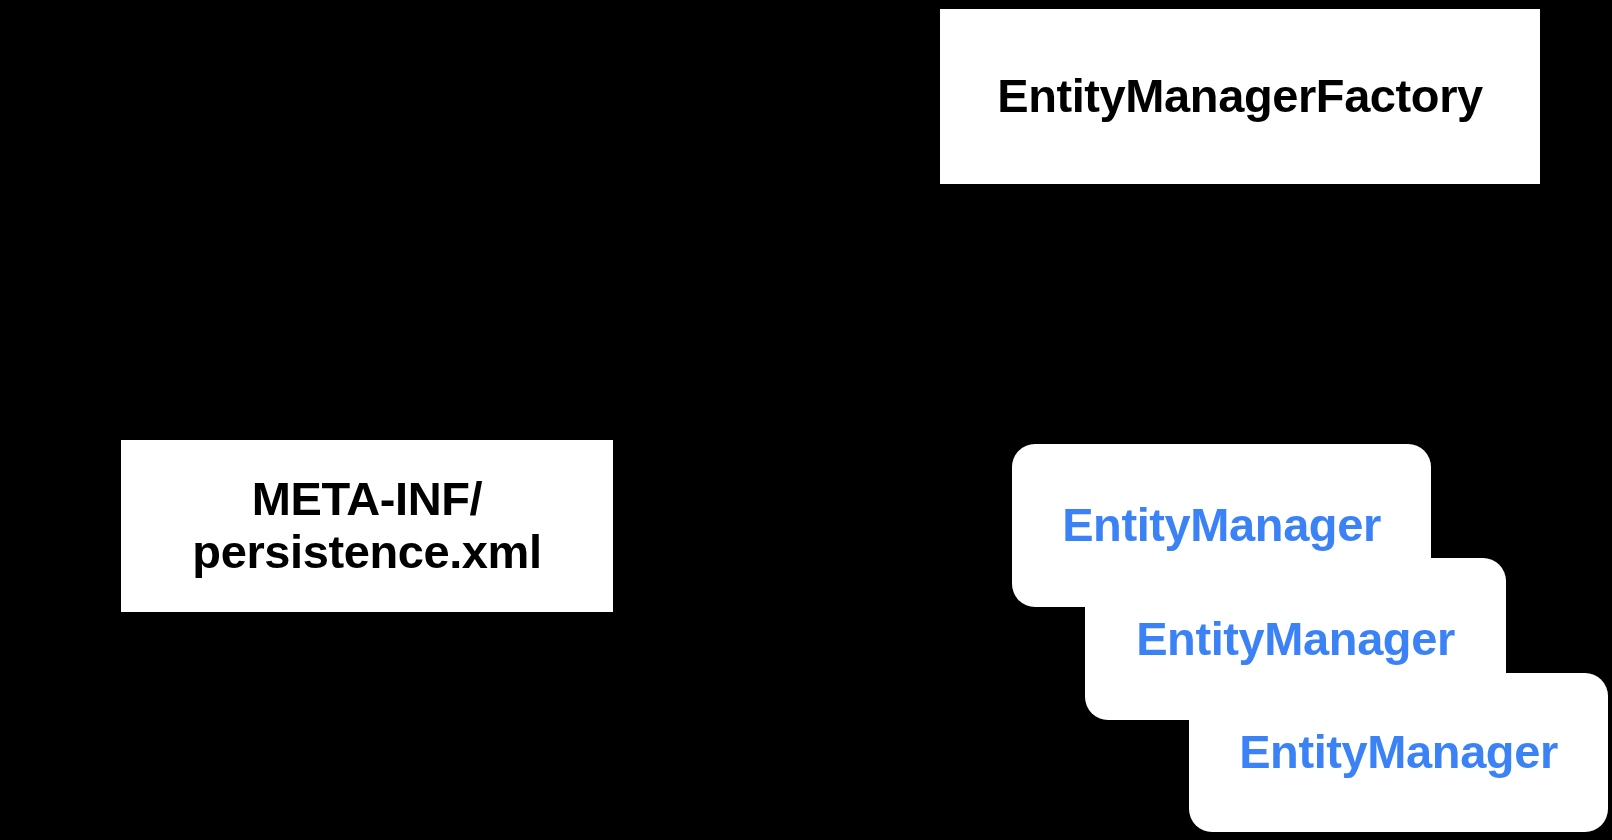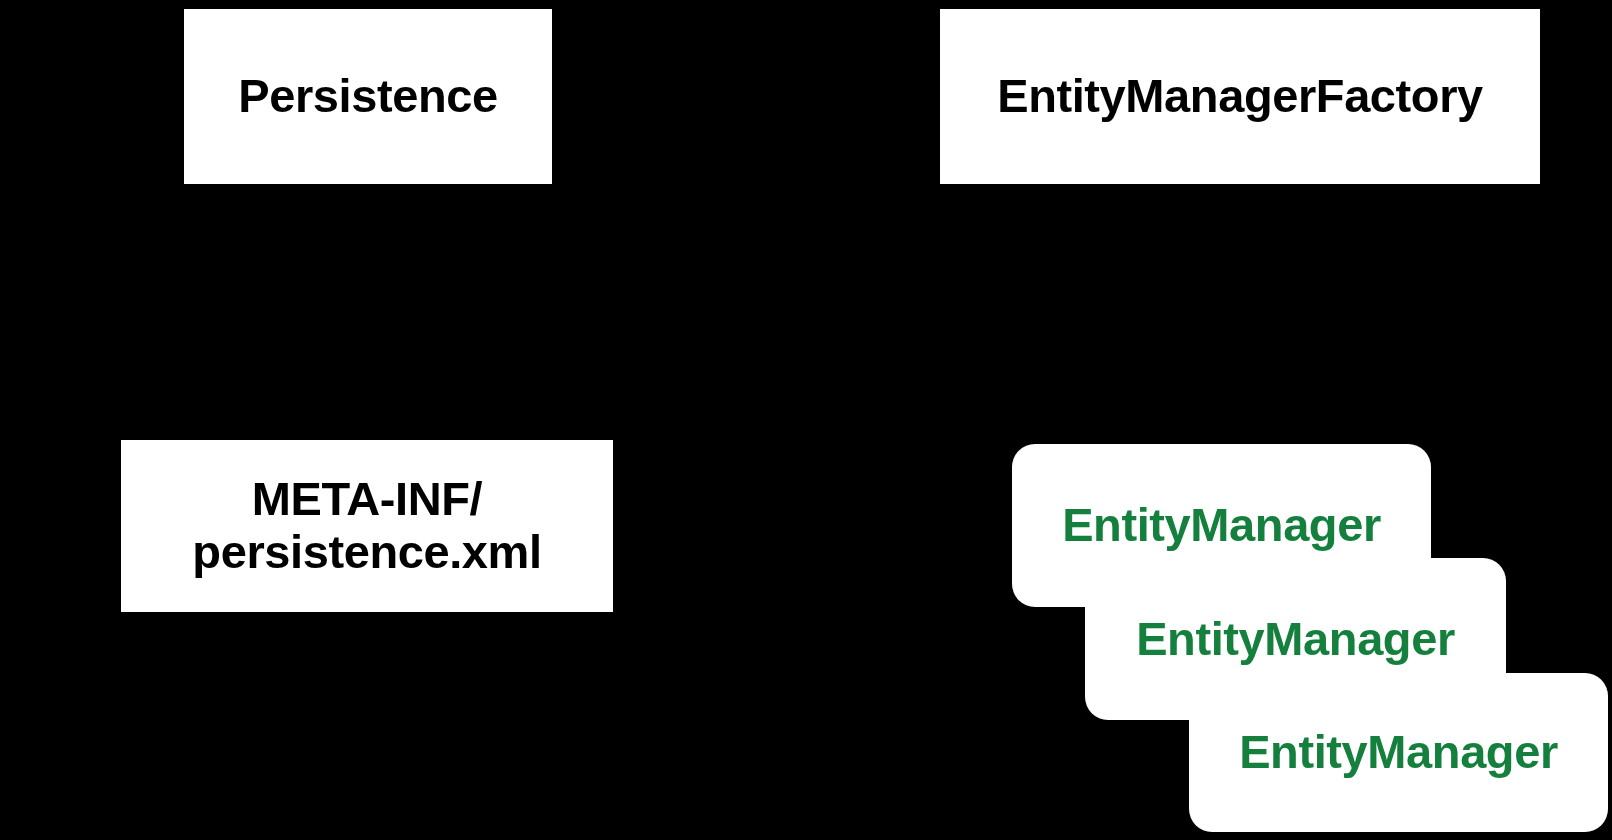--- a/index.html
+++ b/index.html
@@ -56,21 +56,21 @@
     top: 440px;
     width: 492px;
     height: 172px;
   }
   #node-persistence-xml .label { font-size: 47px; }
 
   
   .em-card {
     position: absolute;
     background: #ffffff;
-    color: #15803d;
+    color: #3b82f6;
     border-radius: 23px;
     box-sizing: border-box;
     display: flex;
     align-items: center;
     justify-content: center;
   }
   .em-card .label {
     font-size: 47px;
     font-weight: bold;
     letter-spacing: -0.4px;
@@ -97,23 +97,20 @@
     width: 419px;
     height: 159px;
     z-index: 3;
   }
 </style>
 </head>
 <body>
 
 <div id="canvas">
 
-  <div class="node" id="node-persistence">
-    <span class="label">Persistence</span>
-  </div>
 
   <div class="node" id="node-emf">
     <span class="label">EntityManagerFactory</span>
   </div>
 
   <div class="node" id="node-persistence-xml">
     <span class="label">META-INF/
 persistence.xml</span>
   </div>
 

